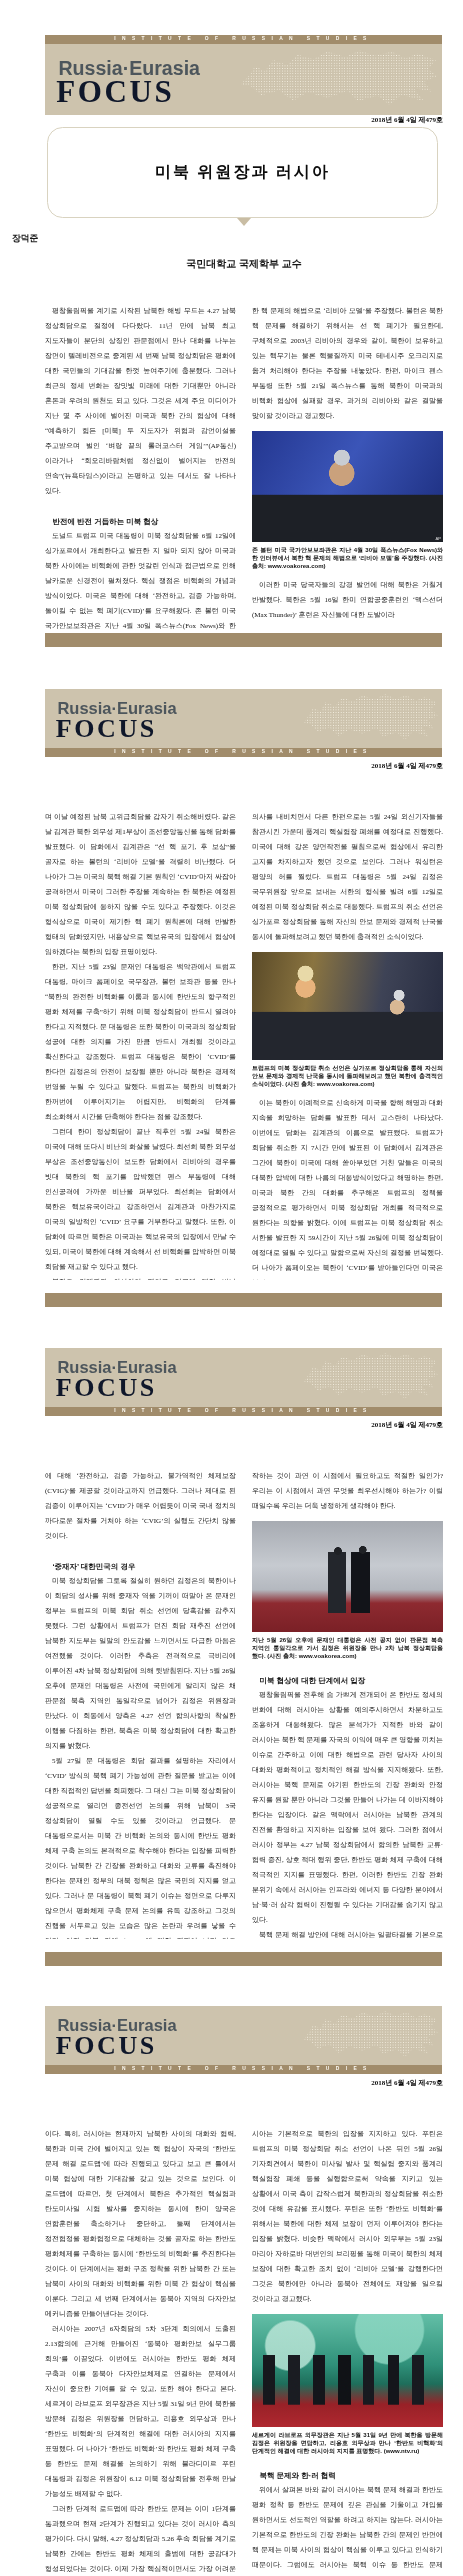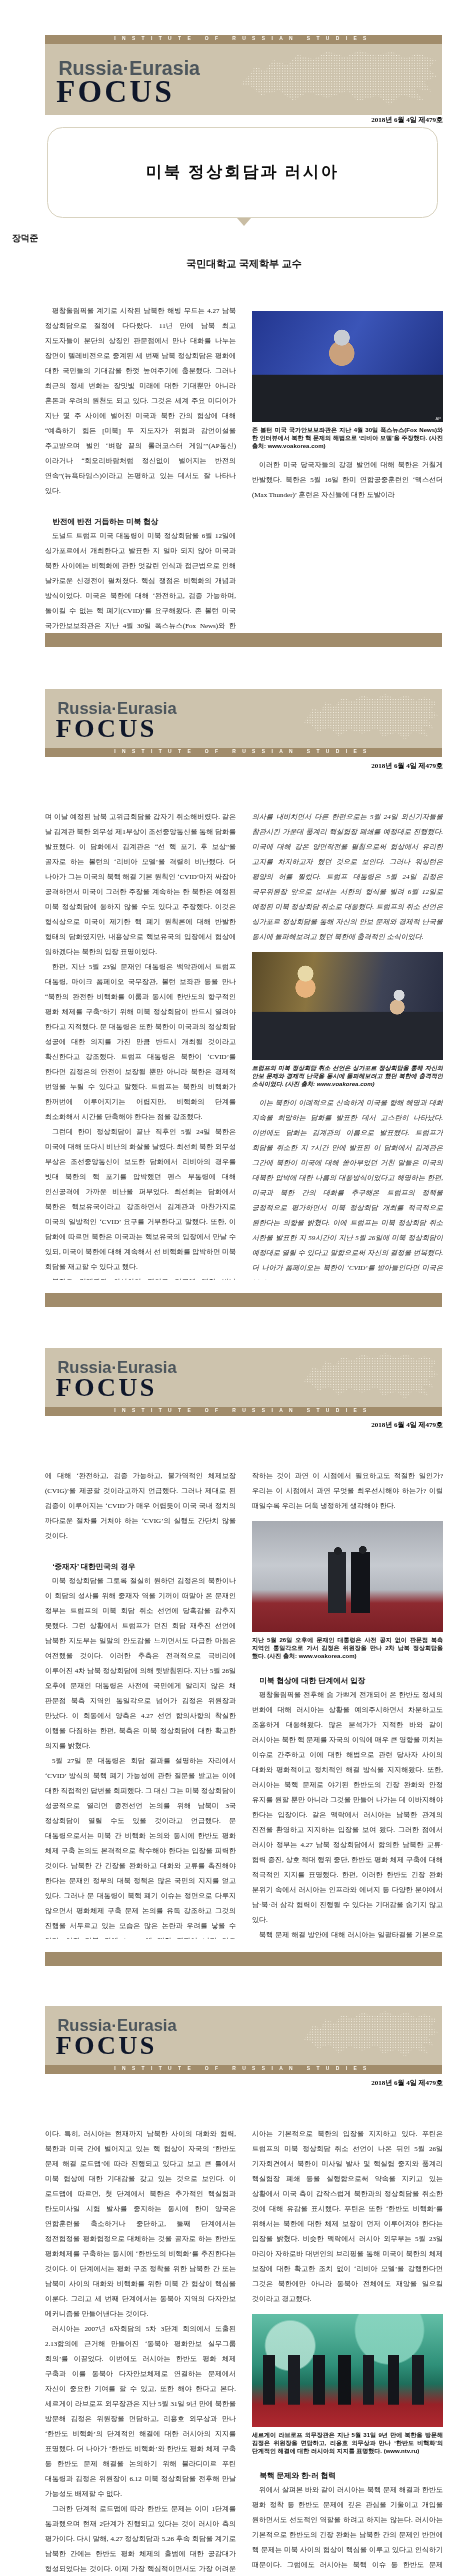--- a/index.html
+++ b/index.html
@@ -93,32 +93,33 @@
   <div class="page" id="pg1">
     <div class="strip" style="top:35px;">INSTITUTE OF RUSSIAN STUDIES</div>
     <div class="logobox" style="top:44px;height:71px;">
       <div class="brand-top" style="top:13.4px;left:13.4px;font-size:19.6px;">Russia·Eurasia</div>
       <div class="brand-main" style="top:32px;left:11.3px;font-size:31px;">FOCUS</div>
       <div class="map" style="top:5.2px;bottom:5.2px;right:4.1px;width:201px;"></div>
     </div>
     <div class="issue" style="top:115px;">2018년 6월 4일 제479호</div>
 
     <div class="titlebox" style="top:127px;">
-      <div class="title">미북 정상회담과 러시아</div>
+      <div class="title">미북 위원장과 러시아</div>
     </div>
     <div class="pointer" style="top:218px;"></div>
     <div class="author" style="top:233px;">장덕준</div>
     <div class="affil" style="top:257px;">국민대학교 국제학부 교수</div>
 
     <div class="col col-l" style="top:304px;height:332px;">
       <p>평창올림픽을 계기로 시작된 남북한 해빙 무드는 4.27 남북 정상회담으로 절정에 다다랐다. 11년 만에 남북 최고 지도자들이 분단의 상징인 판문점에서 만나 대화를 나누는 장면이 텔레비전으로 중계된 세 번째 남북 정상회담은 평화에 대한 국민들의 기대감을 한껏 높여주기에 충분했다. 그러나 최근의 정세 변화는 장밋빛 미래에 대한 기대뿐만 아니라 혼돈과 우려의 원천도 되고 있다. 그것은 세계 주요 미디어가 지난 몇 주 사이에 벌어진 미국과 북한 간의 협상에 대해 “예측하기 힘든 [미북] 두 지도자가 위협과 감언이설을 주고받으며 벌인 ‘벼랑 끝의 롤러코스터 게임’”(AP통신)이라거나 “회오리바람처럼 정신없이 벌어지는 반전의 연속”(뉴욕타임스)이라고 논평하고 있는 데서도 잘 나타나 있다.</p>
       <div class="subhead">반전에 반전 거듭하는 미북 협상</div>
       <p>도널드 트럼프 미국 대통령이 미북 정상회담을 6월 12일에 싱가포르에서 개최한다고 발표한 지 얼마 되지 않아 미국과 북한 사이에는 비핵화에 관한 엇갈린 인식과 접근법으로 인해 날카로운 신경전이 펼쳐졌다. 핵심 쟁점은 비핵화의 개념과 방식이었다. 미국은 북한에 대해 ‘완전하고, 검증 가능하며, 돌이킬 수 없는 핵 폐기(CVID)’를 요구해왔다. 존 볼턴 미국 국가안보보좌관은 지난 4월 30일 폭스뉴스(Fox News)와 한 인터뷰에서 북</p>
     </div>
     <div class="col col-r" style="top:304px;height:332px;">
+      <p class="cont">한 핵 문제의 해법으로 ‘리비아 모델’을 주장했다. 볼턴은 북한 핵 문제를 해결하기 위해서는 선 핵 폐기가 필요한데, 구체적으로 2003년 리비아의 경우와 같이, 북한이 보유하고 있는 핵무기는 물론 핵물질까지 미국 테네시주 오크리지로 옮겨 처리해야 한다는 주장을 내놓았다. 한편, 마이크 펜스 부통령 또한 5월 21일 폭스뉴스를 통해 북한이 미국과의 비핵화 협상에 실패할 경우, 과거의 리비아와 같은 결말을 맞이할 것이라고 경고했다.</p>
       <div class="photo" id="photo1">
         <span class="photo-tag">AP</span>
       </div>
       <div class="cap">존 볼턴 미국 국가안보보좌관은 지난 4월 30일 폭스뉴스(Fox News)와 한 인터뷰에서 북한 핵 문제의 해법으로 ‘리비아 모델’을 주장했다. (사진 출처: www.voakorea.com)</div>
       <p class="after-cap">이러한 미국 당국자들의 강경 발언에 대해 북한은 거칠게 반발했다. 북한은 5월 16일 한미 연합공중훈련인 ‘맥스선더(Max Thunder)’ 훈련은 자신들에 대한 도발이라</p>
     </div>
     <div class="pagebar" style="top:633px;"></div>
   </div>
 
   <div class="page" id="pg2">
@@ -129,21 +130,21 @@
     </div>
     <div class="strip" style="top:90px;">INSTITUTE OF RUSSIAN STUDIES</div>
     <div class="issue" style="top:103px;">2018년 6월 4일 제479호</div>
 
     <div class="col col-l" style="top:152px;height:470px;">
       <p class="cont">며 이날 예정된 남북 고위급회담을 갑자기 취소해버렸다. 같은 날 김계관 북한 외무성 제1부상이 조선중앙통신을 통해 담화를 발표했다. 이 담화에서 김계관은 “선 핵 포기, 후 보상”을 골자로 하는 볼턴의 ‘리비아 모델’을 격렬히 비난했다. 더 나아가 그는 미국의 북핵 해결 기본 원칙인 ‘CVID’마저 싸잡아 공격하면서 미국이 그러한 주장을 계속하는 한 북한은 예정된 미북 정상회담에 응하지 않을 수도 있다고 주장했다. 이것은 형식상으로 미국이 제기한 핵 폐기 원칙론에 대해 반발한 형태의 담화였지만, 내용상으로 핵보유국의 입장에서 협상에 임하겠다는 북한의 입장 표명이었다.</p>
       <p>한편, 지난 5월 23일 문재인 대통령은 백악관에서 트럼프 대통령, 마이크 폼페이오 국무장관, 볼턴 보좌관 등을 만나 “북한의 완전한 비핵화를 이룸과 동시에 한반도의 항구적인 평화 체제를 구축”하기 위해 미북 정상회담이 반드시 열려야 한다고 지적했다. 문 대통령은 또한 북한이 미국과의 정상회담 성공에 대한 의지를 가진 만큼 반드시 개최될 것이라고 확신한다고 강조했다. 트럼프 대통령은 북한이 ‘CVID’를 한다면 김정은의 안전이 보장될 뿐만 아니라 북한은 경제적 번영을 누릴 수 있다고 말했다. 트럼프는 북한의 비핵화가 한꺼번에 이루어지기는 어렵지만, 비핵화의 단계를 최소화해서 시간을 단축해야 한다는 점을 강조했다.</p>
       <p>그런데 한미 정상회담이 끝난 직후인 5월 24일 북한은 미국에 대해 또다시 비난의 화살을 날렸다. 최선희 북한 외무성 부상은 조선중앙통신이 보도한 담화에서 리비아의 경우를 빗대 북한의 핵 포기를 압박했던 펜스 부통령에 대해 인신공격에 가까운 비난을 퍼부었다. 최선희는 담화에서 북한은 핵보유국이라고 강조하면서 김계관과 마찬가지로 미국의 일방적인 ‘CVID’ 요구를 거부한다고 말했다. 또한, 이 담화에 따르면 북한은 미국과는 핵보유국의 입장에서 만날 수 있되, 미국이 북한에 대해 계속해서 선 비핵화를 압박하면 미북 회담을 재고할 수 있다고 했다.</p>
       <p>북한은 김계관과 최선희의 명의로 미국에 대한 비난 메시지를 발표함으로써 대미 협상에서 밀리지 않으려는</p>
     </div>
-    <div class="col col-r" style="top:152px;height:470px;font-style:italic;">
+    <div class="col col-r" style="top:152px;height:470px;">
       <p class="cont">의사를 내비치면서 다른 한편으로는 5월 24일 외신기자들을 참관시킨 가운데 풍계리 핵실험장 폐쇄를 예정대로 진행했다. 미국에 대해 강온 양면작전을 펼침으로써 협상에서 유리한 고지를 차지하고자 했던 것으로 보인다. 그러나 워싱턴은 평양의 허를 찔렀다. 트럼프 대통령은 5월 24일 김정은 국무위원장 앞으로 보내는 서한의 형식을 빌려 6월 12일로 예정된 미북 정상회담 취소로 대응했다. 트럼프의 취소 선언은 싱가포르 정상회담을 통해 자신의 안보 문제와 경제적 난국을 동시에 돌파해보려고 했던 북한에 충격적인 소식이었다.</p>
       <div class="photo" id="photo2"></div>
       <div class="cap">트럼프의 미북 정상회담 취소 선언은 싱가포르 정상회담을 통해 자신의 안보 문제와 경제적 난국을 동시에 돌파해보려고 했던 북한에 충격적인 소식이었다. (사진 출처: www.voakorea.com)</div>
       <p class="after-cap">이는 북한이 이례적으로 신속하게 미국을 향해 해명과 대화 지속을 희망하는 담화를 발표한 데서 고스란히 나타났다. 이번에도 담화는 김계관의 이름으로 발표됐다. 트럼프가 회담을 취소한 지 7시간 만에 발표된 이 담화에서 김계관은 그간에 북한이 미국에 대해 쏟아부었던 거친 말들은 미국의 대북한 압박에 대한 나름의 대응방식이었다고 해명하는 한편, 미국과 북한 간의 대화를 추구해온 트럼프의 정책을 긍정적으로 평가하면서 미북 정상회담 개최를 적극적으로 원한다는 의향을 밝혔다. 이에 트럼프는 미북 정상회담 취소 서한을 발표한 지 59시간이 지난 5월 26일에 미북 정상회담이 예정대로 열릴 수 있다고 말함으로써 자신의 결정을 번복했다. 더 나아가 폼페이오는 북한이 ‘CVID’를 받아들인다면 미국은 북한</p>
     </div>
     <div class="pagebar" style="top:635px;"></div>
   </div>
 
   <div class="page" id="pg3">
     <div class="logobox" style="top:31px;height:59px;">

